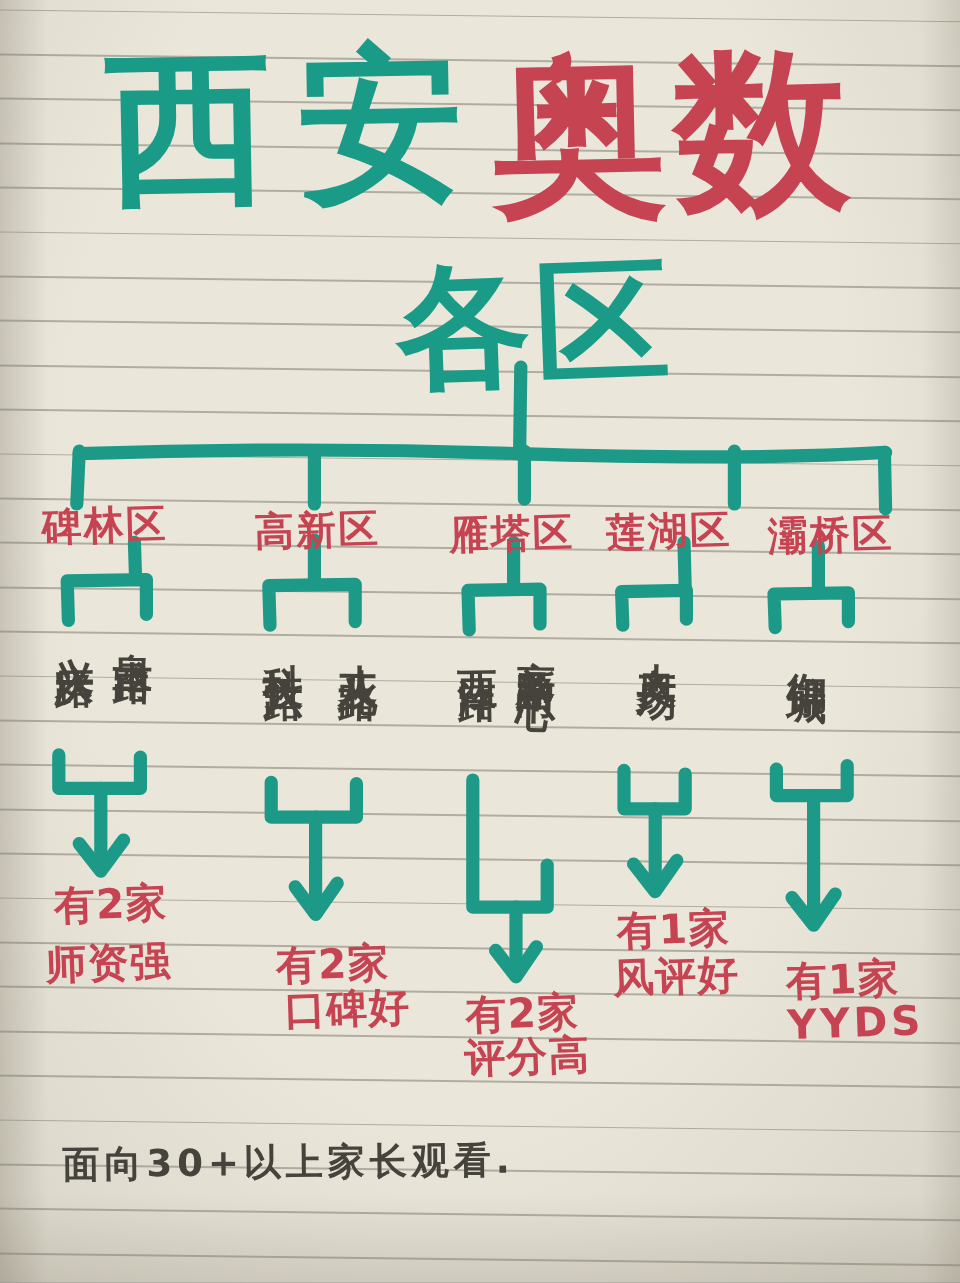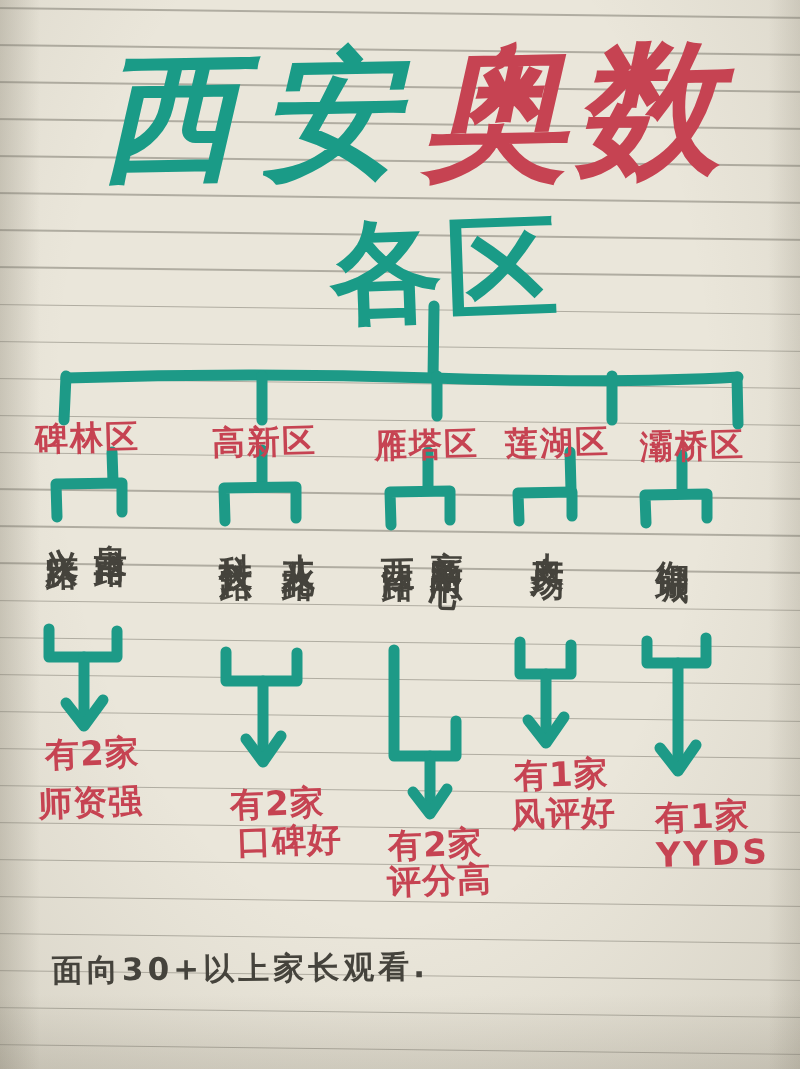--- a/index.html
+++ b/index.html
@@ -25,22 +25,22 @@
       rgba(0,0,0,0) 0px, rgba(0,0,0,0) 35.5px,
       rgba(128,125,114,.55) 35.5px, rgba(128,125,114,.55) 37px);
     background-position:0 17px;
     transform:rotate(0.7deg);
     pointer-events:none;
   }
   .teal{color:#1a9b87;}
   .red{color:#c64352;}
   .ink{color:#45433c;}
   .title-row{
-    position:absolute;left:100px;top:14px;display:flex;align-items:flex-end;
-    font-weight:700;white-space:nowrap;font-style:italic;
+    position:absolute;left:88px;top:14px;display:flex;align-items:flex-start;
+    font-weight:700;white-space:nowrap;
   }
   .title-city{font-size:138px;letter-spacing:22px;transform:rotate(-1deg);}
   .title-subject{font-size:146px;letter-spacing:6px;margin-left:2px;transform:rotate(-1.2deg);}
   .title-scope{
     position:absolute;left:330px;top:196px;font-size:112px;font-weight:700;
     letter-spacing:4px;transform:rotate(-2deg);white-space:nowrap;
   }
   .connectors{position:absolute;left:0;top:0;}
   .dist{
     position:absolute;font-size:33px;font-weight:700;letter-spacing:2px;

